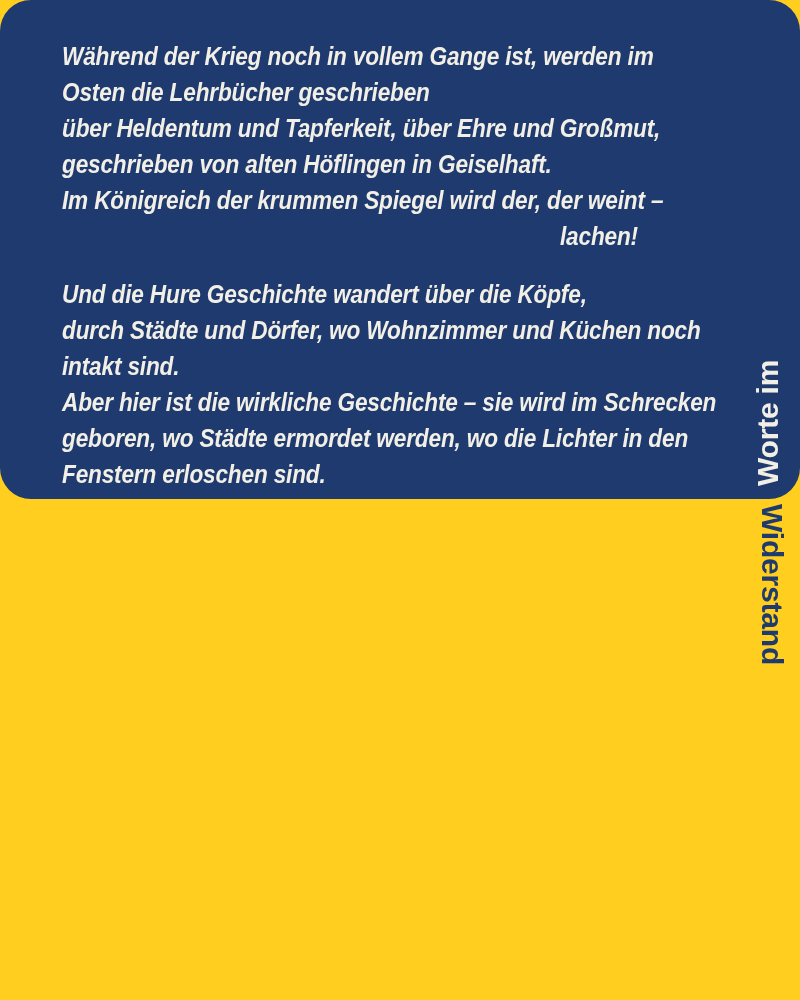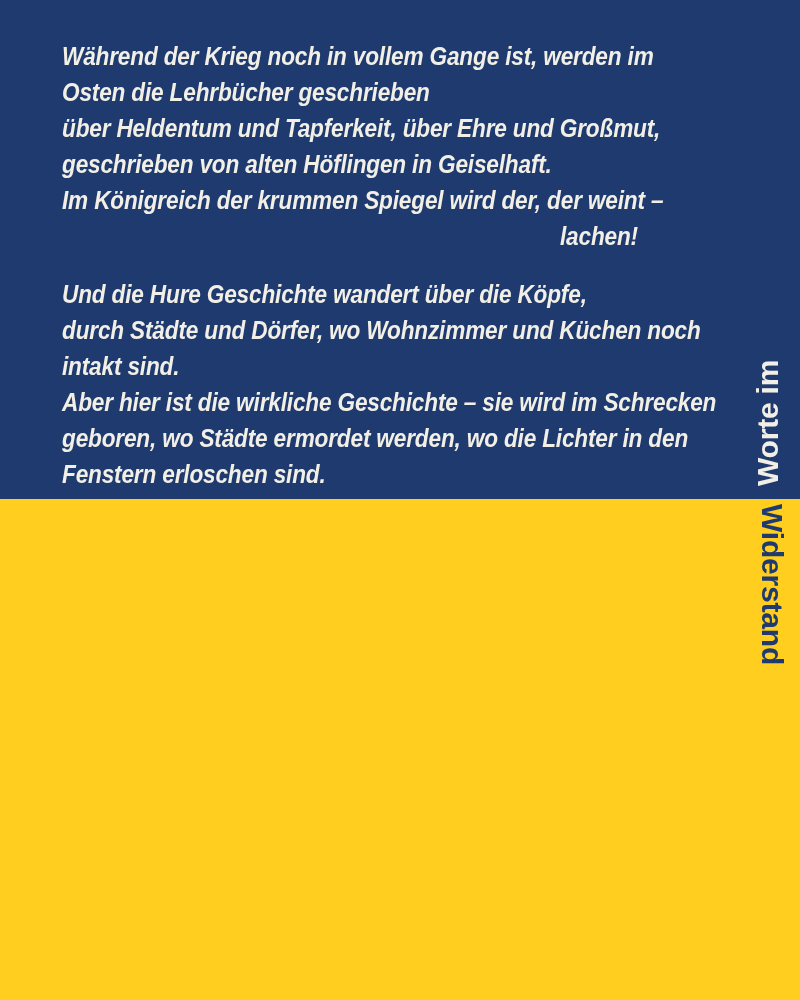--- a/index.html
+++ b/index.html
@@ -12,20 +12,21 @@
     width: 800px;
     height: 1000px;
     overflow: hidden;
     background: #FFCE1F;
   }
   .blue-panel {
     position: absolute;
     left: 0; top: 0;
     width: 800px; height: 499px;
     background: #1E3A6E;
+    border-radius: 31px;
   }
   .yellow-panel {
     position: absolute;
     left: 0; top: 499px;
     width: 800px; height: 501px;
     background: #FFCE1F;
   }
   .poem {
     position: absolute;
     left: 62px; top: 38px;

